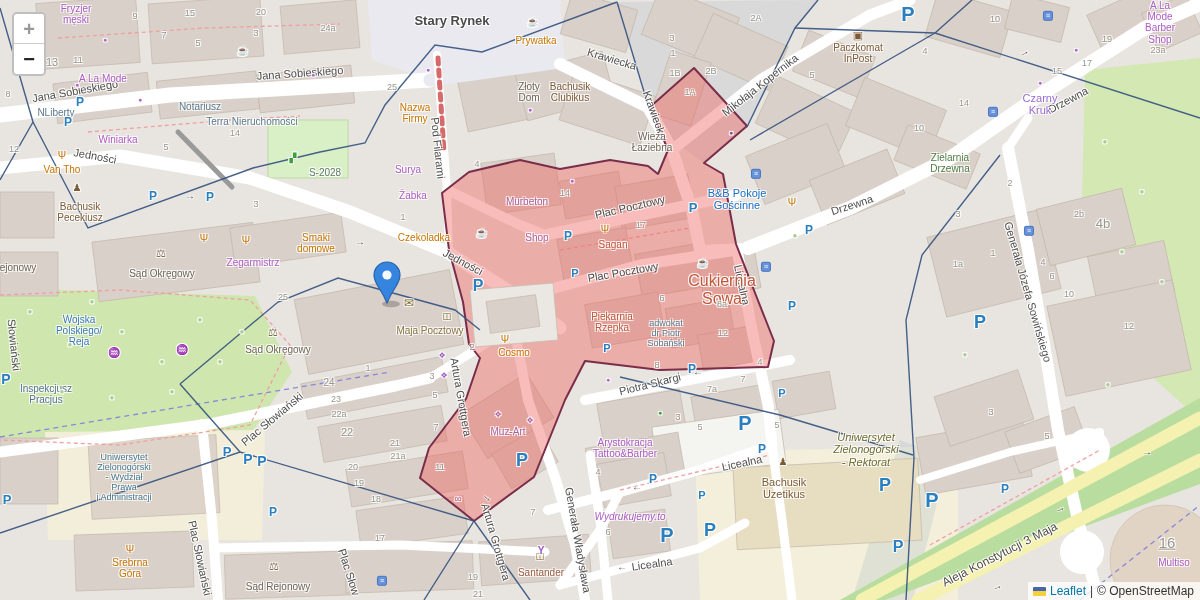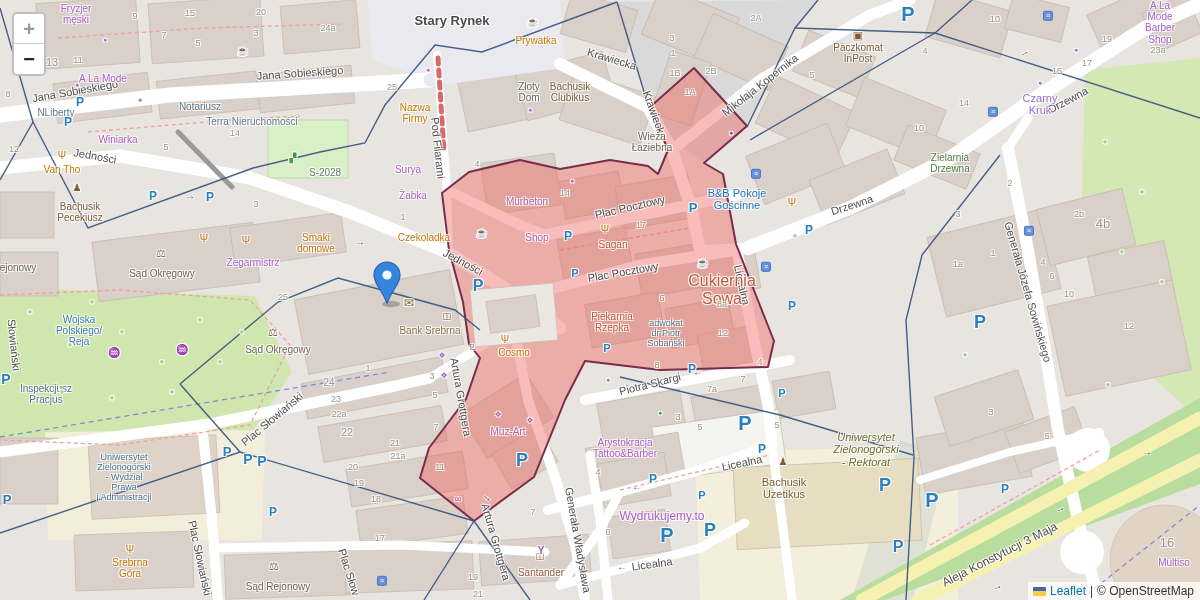--- a/index.html
+++ b/index.html
@@ -262,21 +262,21 @@
 Gościnne</span>
       <span class="map-label" style="left: 858px; top: 53px; font-size: 10px; color: rgb(124, 90, 54); transform: translate(-50%, -50%) rotate(0deg);">Paczkomat
 InPost</span>
       <span class="map-label" style="left: 1040px; top: 104px; font-size: 11px; color: rgb(154, 107, 208); transform: translate(-50%, -50%) rotate(0deg);">Czarny
 Kruk</span>
       <span class="map-label" style="left: 1160px; top: 22px; font-size: 10px; color: rgb(173, 92, 196); transform: translate(-50%, -50%) rotate(0deg);">A La Mode
 Barber Shop</span>
       <span class="map-label" style="left: 950px; top: 163px; font-size: 10px; color: rgb(78, 125, 69); transform: translate(-50%, -50%) rotate(0deg);">Zielarnia
 Drzewna</span>
       <span class="map-label" style="left: 514px; top: 353px; font-size: 10px; color: rgb(199, 116, 0); transform: translate(-50%, -50%) rotate(0deg);">Cosmo</span>
-      <span class="map-label" style="left: 430px; top: 331px; font-size: 10px; color: rgb(138, 115, 64); transform: translate(-50%, -50%) rotate(0deg);">Bank Srebrna</span>
+      <span class="map-label" style="left: 430px; top: 331px; font-size: 10px; color: rgb(138, 115, 64); transform: translate(-50%, -50%) rotate(0deg);">Maja Pocztowy</span>
       <span class="map-label" style="left: 508px; top: 432px; font-size: 10px; color: rgb(176, 97, 156); transform: translate(-50%, -50%) rotate(0deg);">Muz-Art</span>
       <span class="map-label" style="left: 612px; top: 322px; font-size: 10px; color: rgb(192, 86, 58); transform: translate(-50%, -50%) rotate(0deg);">Piekarnia
 Rzepka</span>
       <span class="map-label" style="left: 666px; top: 333px; font-size: 9px; color: rgb(91, 122, 142); transform: translate(-50%, -50%) rotate(0deg);">adwokat
 dr Piotr
 Sobański</span>
       <span class="map-label" style="left: 625px; top: 440px; font-size: 10px; color: rgb(173, 92, 196); transform: translate(-50%, -50%) rotate(0deg); margin-top: 8px;">Arystokracja
 Tattoo&amp;Barber</span>
       <span class="map-label" style="left: 866px; top: 449px; font-size: 11px; color: rgb(110, 110, 48); font-style: italic; transform: translate(-50%, -50%) rotate(0deg);">Uniwersytet
 Zielonogórski
@@ -287,21 +287,21 @@
 Prawa
 i Administracji</span>
       <span class="map-label" style="left: 130px; top: 568px; font-size: 10px; color: rgb(199, 116, 0); transform: translate(-50%, -50%) rotate(0deg);">Srebrna
 Góra</span>
       <span class="map-label" style="left: 278px; top: 587px; font-size: 10px; color: rgb(110, 102, 87); transform: translate(-50%, -50%) rotate(0deg);">Sąd Rejonowy</span>
       <span class="map-label" style="left: 79px; top: 331px; font-size: 10px; color: rgb(58, 122, 184); transform: translate(-50%, -50%) rotate(0deg);">Wojska
 Polskiego/
 Reja</span>
       <span class="map-label" style="left: 46px; top: 394px; font-size: 10px; color: rgb(84, 114, 140); transform: translate(-50%, -50%) rotate(0deg);">Inspekcjusz
 Pracjus</span>
-      <span class="map-label" style="left: 662px; top: 517px; font-size: 12px; color: rgb(173, 92, 196); transform: translate(-50%, -50%) rotate(0deg);">Wydrukujemy.to</span>
+      <span class="map-label" style="left: 630px; top: 517px; font-size: 10px; color: rgb(173, 92, 196); transform: translate(-50%, -50%) rotate(0deg); font-style: italic;">Wydrukujemy.to</span>
       <span class="map-label" style="left: 784px; top: 488px; font-size: 11px; color: rgb(124, 90, 54); transform: translate(-50%, -50%) rotate(0deg);">Bachusik
 Uzetikus</span>
       <span class="map-label" style="left: 541px; top: 573px; font-size: 10px; color: rgb(154, 95, 67); transform: translate(-50%, -50%) rotate(0deg);">Santander</span>
       <span class="map-label" style="left: 1174px; top: 563px; font-size: 10px; color: rgb(173, 92, 196); transform: translate(-50%, -50%) rotate(0deg);">Multiso</span>
       <span class="map-label" style="left: 325px; top: 173px; font-size: 10px; color: rgb(95, 124, 102); transform: translate(-50%, -50%) rotate(0deg);">S-2028</span>
       <span class="map-label" style="left: 52px; top: 62px; font-size: 11px; color: rgb(154, 150, 142); transform: translate(-50%, -50%) rotate(0deg);">13</span>
       <span class="map-label" style="left: 78px; top: 60px; font-size: 9px; color: rgb(154, 150, 142); transform: translate(-50%, -50%) rotate(0deg);">11</span>
       <span class="map-label" style="left: 135px; top: 16px; font-size: 9px; color: rgb(154, 150, 142); transform: translate(-50%, -50%) rotate(0deg);">9</span>
       <span class="map-label" style="left: 164px; top: 35px; font-size: 9px; color: rgb(154, 150, 142); transform: translate(-50%, -50%) rotate(0deg);">7</span>
       <span class="map-label" style="left: 190px; top: 13px; font-size: 9px; color: rgb(154, 150, 142); transform: translate(-50%, -50%) rotate(0deg);">15</span>
@@ -340,21 +340,21 @@
       <span class="map-label" style="left: 1079px; top: 214px; font-size: 9px; color: rgb(154, 150, 142); transform: translate(-50%, -50%) rotate(0deg);">2b</span>
       <span class="map-label" style="left: 1103px; top: 224px; font-size: 13px; color: rgb(154, 150, 142); transform: translate(-50%, -50%) rotate(0deg);">4b</span>
       <span class="map-label" style="left: 958px; top: 264px; font-size: 9px; color: rgb(154, 150, 142); transform: translate(-50%, -50%) rotate(0deg);">1a</span>
       <span class="map-label" style="left: 993px; top: 253px; font-size: 9px; color: rgb(154, 150, 142); transform: translate(-50%, -50%) rotate(0deg);">1</span>
       <span class="map-label" style="left: 1043px; top: 262px; font-size: 9px; color: rgb(154, 150, 142); transform: translate(-50%, -50%) rotate(0deg);">4</span>
       <span class="map-label" style="left: 1052px; top: 276px; font-size: 9px; color: rgb(154, 150, 142); transform: translate(-50%, -50%) rotate(0deg);">6</span>
       <span class="map-label" style="left: 1069px; top: 294px; font-size: 9px; color: rgb(154, 150, 142); transform: translate(-50%, -50%) rotate(0deg);">10</span>
       <span class="map-label" style="left: 1129px; top: 326px; font-size: 9px; color: rgb(154, 150, 142); transform: translate(-50%, -50%) rotate(0deg);">12</span>
       <span class="map-label" style="left: 991px; top: 412px; font-size: 9px; color: rgb(154, 150, 142); transform: translate(-50%, -50%) rotate(0deg);">3</span>
       <span class="map-label" style="left: 1047px; top: 436px; font-size: 9px; color: rgb(154, 150, 142); transform: translate(-50%, -50%) rotate(0deg);">5</span>
-      <span class="map-label" style="left: 1167px; top: 543px; font-size: 13px; color: rgb(154, 150, 142); transform: translate(-50%, -50%) rotate(0deg);">16</span>
+      <span class="map-label" style="left: 1167px; top: 543px; font-size: 15px; color: rgb(154, 150, 142); transform: translate(-50%, -50%) rotate(0deg); text-decoration: underline;">16</span>
       <span class="map-label" style="left: 329px; top: 383px; font-size: 10px; color: rgb(154, 150, 142); transform: translate(-50%, -50%) rotate(0deg);">24</span>
       <span class="map-label" style="left: 336px; top: 399px; font-size: 9px; color: rgb(154, 150, 142); transform: translate(-50%, -50%) rotate(0deg);">23</span>
       <span class="map-label" style="left: 339px; top: 414px; font-size: 9px; color: rgb(154, 150, 142); transform: translate(-50%, -50%) rotate(0deg);">22a</span>
       <span class="map-label" style="left: 347px; top: 432px; font-size: 11px; color: rgb(154, 150, 142); transform: translate(-50%, -50%) rotate(0deg);">22</span>
       <span class="map-label" style="left: 395px; top: 443px; font-size: 9px; color: rgb(154, 150, 142); transform: translate(-50%, -50%) rotate(0deg);">21</span>
       <span class="map-label" style="left: 398px; top: 456px; font-size: 9px; color: rgb(154, 150, 142); transform: translate(-50%, -50%) rotate(0deg);">21a</span>
       <span class="map-label" style="left: 368px; top: 368px; font-size: 9px; color: rgb(154, 150, 142); transform: translate(-50%, -50%) rotate(0deg);">1</span>
       <span class="map-label" style="left: 432px; top: 376px; font-size: 9px; color: rgb(154, 150, 142); transform: translate(-50%, -50%) rotate(0deg);">3</span>
       <span class="map-label" style="left: 435px; top: 395px; font-size: 9px; color: rgb(154, 150, 142); transform: translate(-50%, -50%) rotate(0deg);">5</span>
       <span class="map-label" style="left: 436px; top: 427px; font-size: 9px; color: rgb(154, 150, 142); transform: translate(-50%, -50%) rotate(0deg);">7</span>

